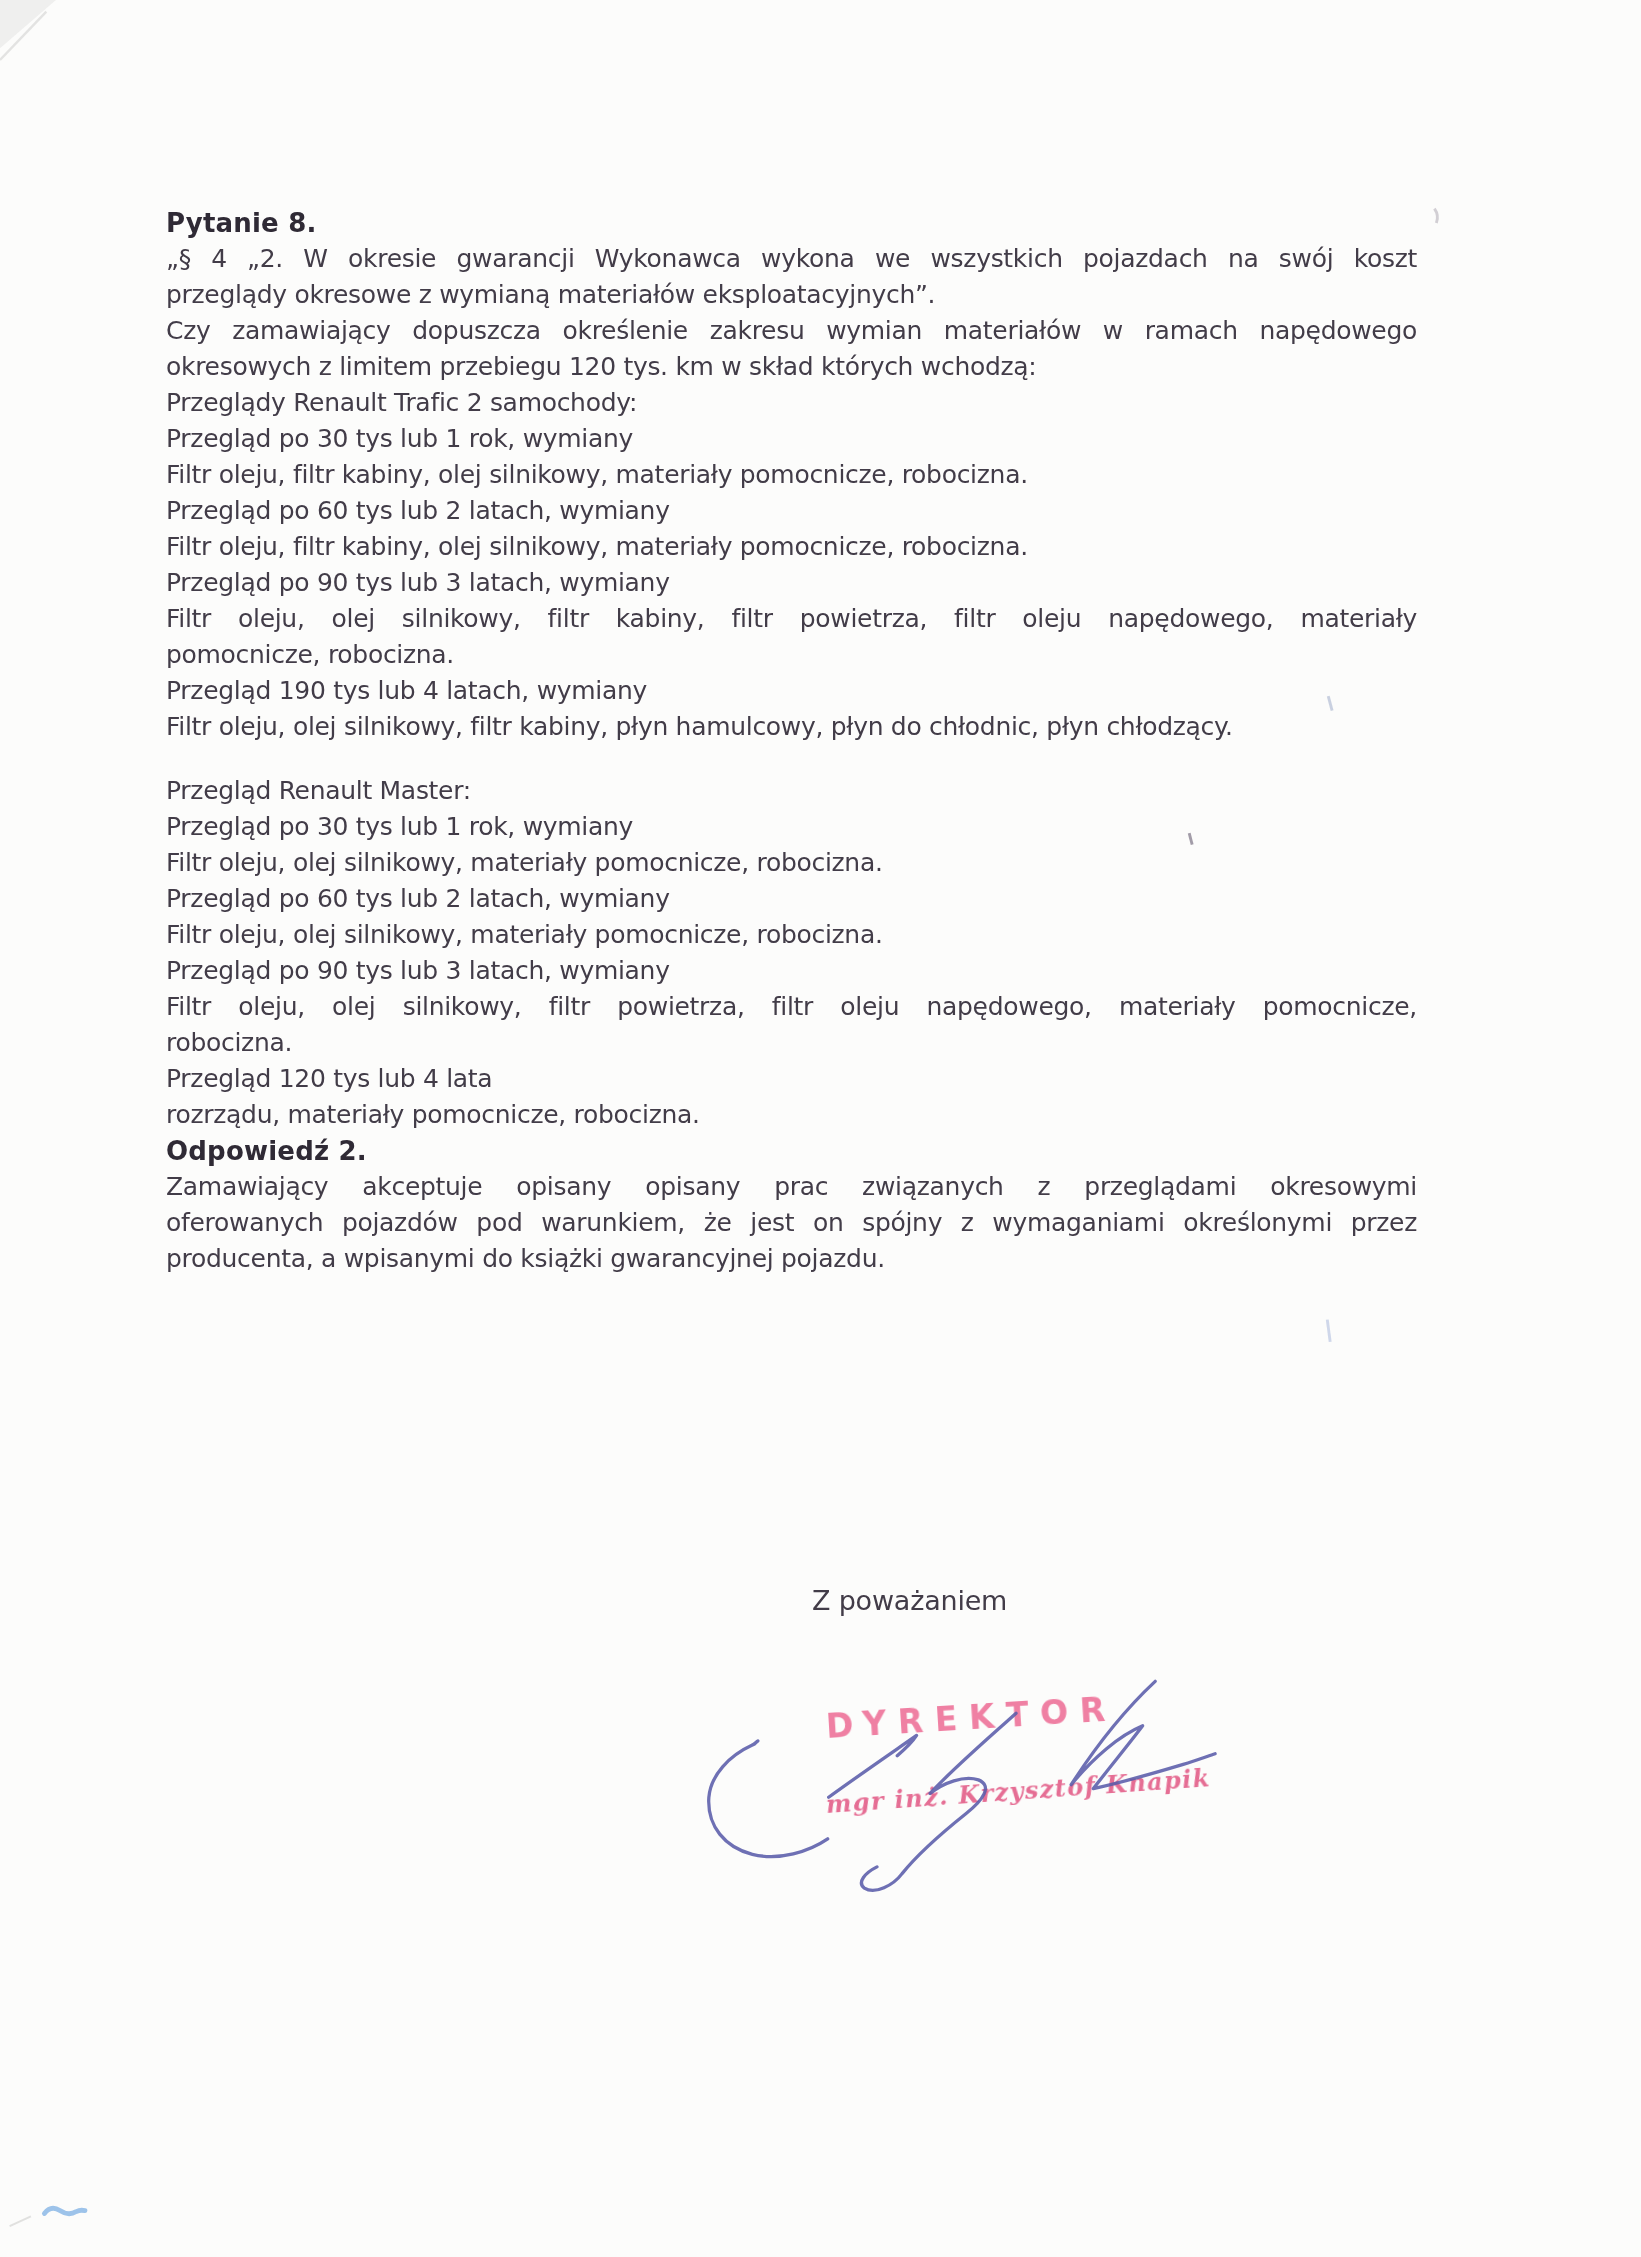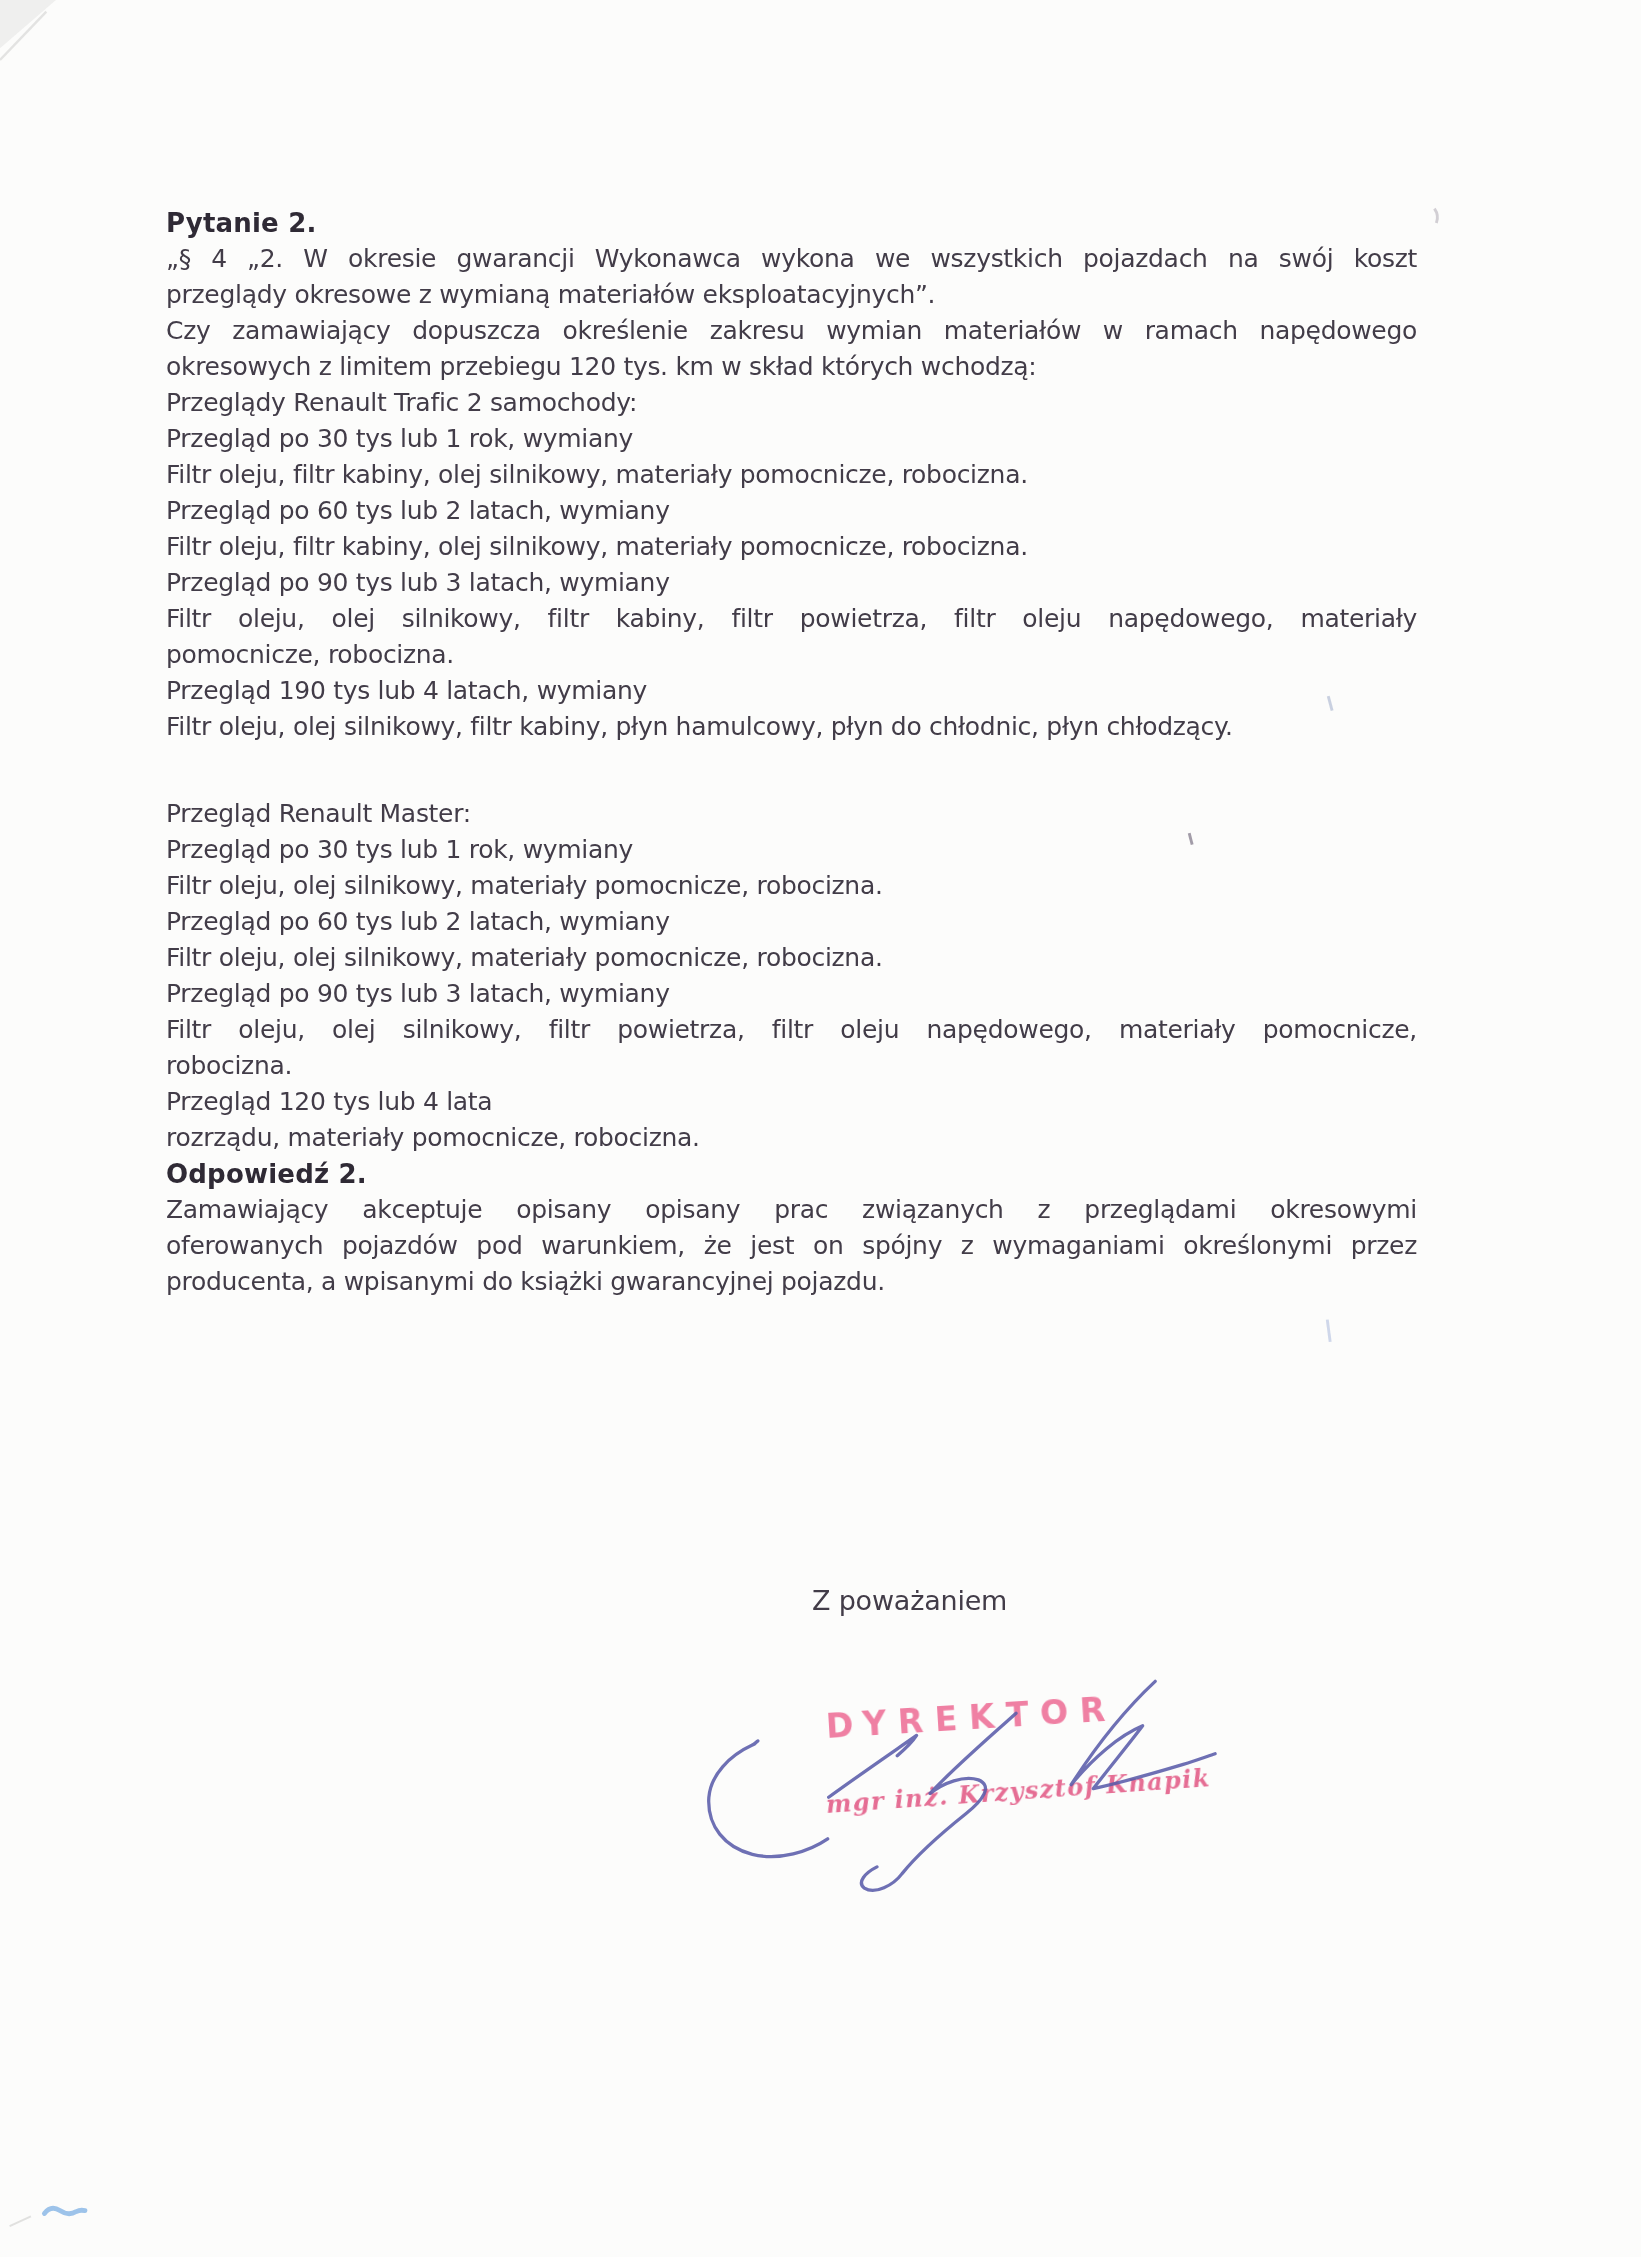--- a/index.html
+++ b/index.html
@@ -94,36 +94,36 @@
   .artifacts-svg{
     position:absolute;
     left:0;top:0;width:1641px;height:2257px;
     pointer-events:none;
   }
 </style>
 </head>
 <body>
 
 <div class="doc-text">
-    <div class="line bold">Pytanie 2.</div>
+    <div class="line bold">Pytanie 8.</div>
     <div class="line justify">„§ 4 „2. W okresie gwarancji Wykonawca wykona we wszystkich pojazdach na swój koszt</div>
     <div class="line">przeglądy okresowe z wymianą materiałów eksploatacyjnych”.</div>
     <div class="line justify">Czy zamawiający dopuszcza określenie zakresu wymian materiałów w ramach napędowego</div>
     <div class="line">okresowych z limitem przebiegu 120 tys. km w skład których wchodzą:</div>
     <div class="line">Przeglądy Renault Trafic 2 samochody:</div>
     <div class="line">Przegląd po 30 tys lub 1 rok, wymiany</div>
     <div class="line">Filtr oleju, filtr kabiny, olej silnikowy, materiały pomocnicze, robocizna.</div>
     <div class="line">Przegląd po 60 tys lub 2 latach, wymiany</div>
     <div class="line">Filtr oleju, filtr kabiny, olej silnikowy, materiały pomocnicze, robocizna.</div>
     <div class="line">Przegląd po 90 tys lub 3 latach, wymiany</div>
     <div class="line justify">Filtr oleju, olej silnikowy, filtr kabiny, filtr powietrza, filtr oleju napędowego, materiały</div>
     <div class="line">pomocnicze, robocizna.</div>
     <div class="line">Przegląd 190 tys lub 4 latach, wymiany</div>
     <div class="line">Filtr oleju, olej silnikowy, filtr kabiny, płyn hamulcowy, płyn do chłodnic, płyn chłodzący.</div>
-    <div class="line" style="margin-top: 51px;">Przegląd Renault Master:</div>
+    <div class="line" style="margin-top: 28px;">Przegląd Renault Master:</div>
     <div class="line">Przegląd po 30 tys lub 1 rok, wymiany</div>
     <div class="line">Filtr oleju, olej silnikowy, materiały pomocnicze, robocizna.</div>
     <div class="line">Przegląd po 60 tys lub 2 latach, wymiany</div>
     <div class="line">Filtr oleju, olej silnikowy, materiały pomocnicze, robocizna.</div>
     <div class="line">Przegląd po 90 tys lub 3 latach, wymiany</div>
     <div class="line justify">Filtr oleju, olej silnikowy, filtr powietrza, filtr oleju napędowego, materiały pomocnicze,</div>
     <div class="line">robocizna.</div>
     <div class="line">Przegląd 120 tys lub 4 lata</div>
     <div class="line">rozrządu, materiały pomocnicze, robocizna.</div>
     <div class="line bold" style="">Odpowiedź 2.</div>

